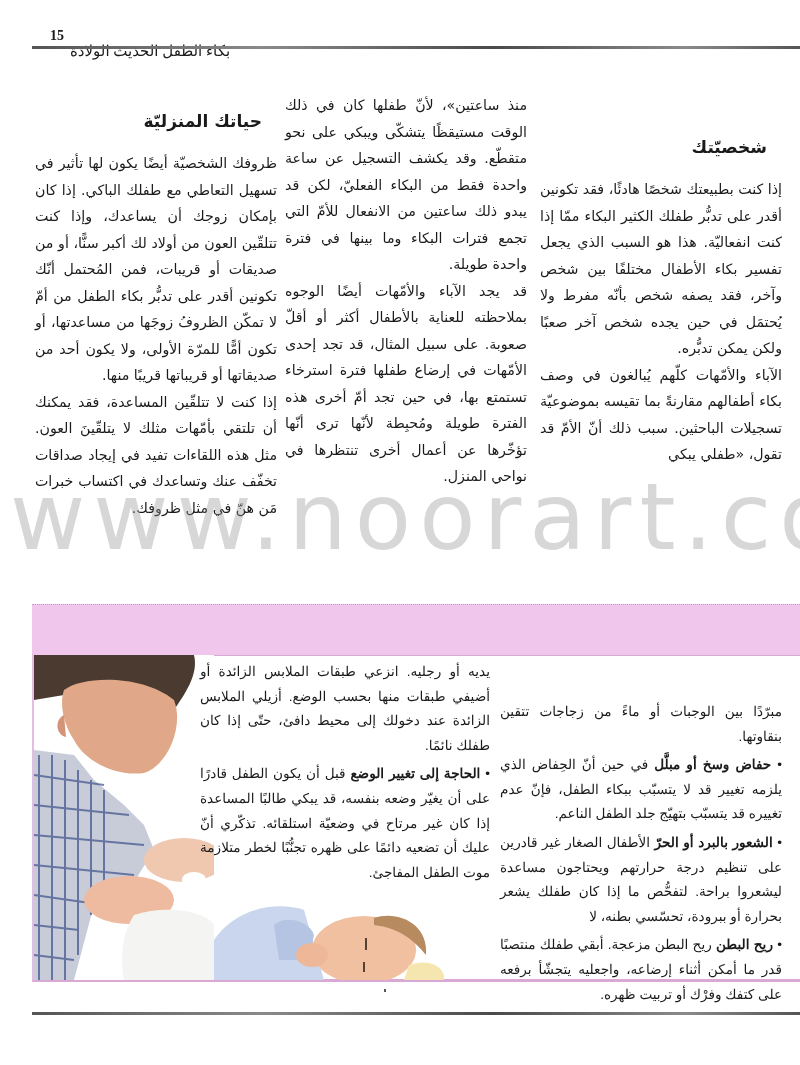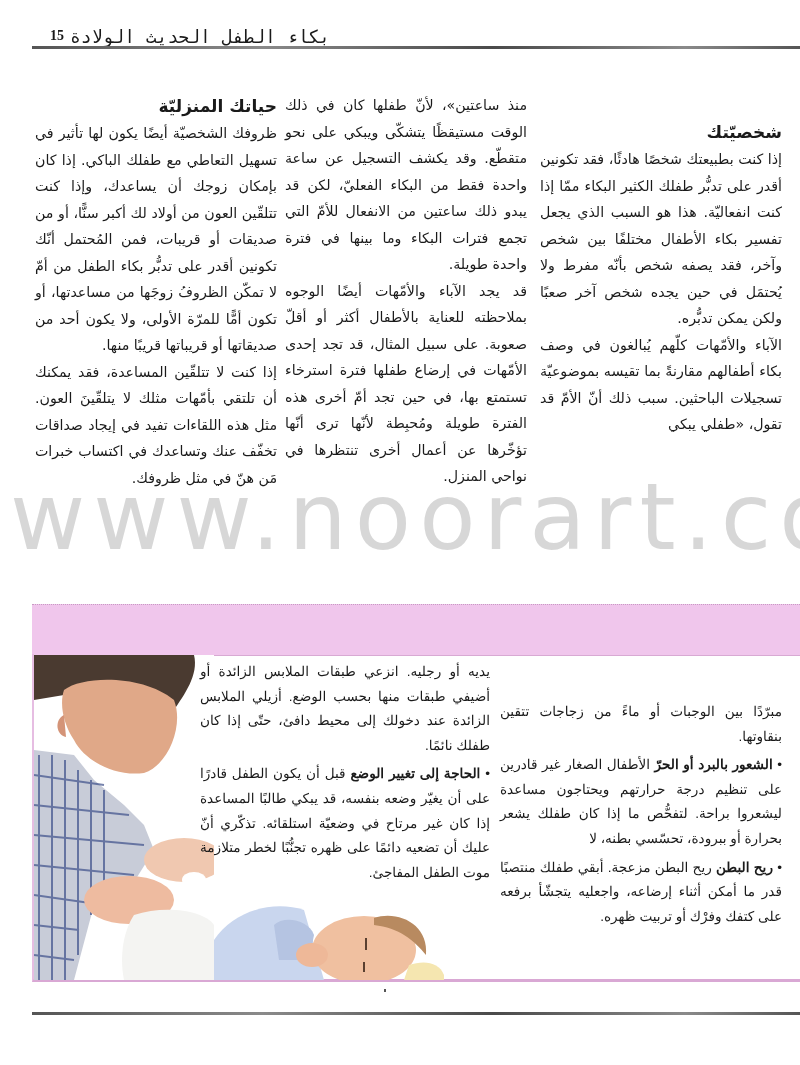--- a/index.html
+++ b/index.html
@@ -10,29 +10,29 @@
   }
   .header-line {
     position: absolute; left: 32px; top: 46px; width: 768px; height: 3px;
     background: linear-gradient(90deg, #555 0%, #8a8a8a 30%, #4a4a4a 60%, #8a8a8a 85%, #555 100%);
   }
   .page-number {
     position: absolute; left: 50px; top: 28px; font-size: 14px; font-weight: bold;
     font-family: "Liberation Serif", serif;
   }
   .running-title {
-    position: absolute; left: 70px; top: 26px; font-size: 18px; direction: rtl;
-    font-family: Liberation Mono, monospace;
+    position: absolute; left: 70px; top: 42px; font-size: 15px; direction: rtl;
+    font-family: Liberation Serif, serif;
   }
   .col {
     position: absolute; direction: rtl; text-align: justify;
     font-family: "DejaVu Sans", sans-serif; font-size: 14.2px; line-height: 26.5px;
   }
   .col p { margin: 0; }
-  .col h2 { margin: 0; font-size: 17px; font-weight: bold; line-height: 28px; }
+  .col h2 { margin: 15px; font-size: 17px; font-weight: bold; line-height: 28px; }
   .col1 { left: 540px; top: 92px; width: 242px; }
   .col2 { left: 285px; top: 92px; width: 242px; }
   .col3 { left: 35px; top: 92px; width: 242px; }
   .gap-before-heading { height: 26px; }
 
   .watermark {
     position: absolute; left: 10px; top: 478px; width: 790px; height: 80px;
     font-family: "DejaVu Sans", sans-serif; font-size: 92px; letter-spacing: 8px;
     color: rgba(150,150,150,0.38); white-space: nowrap; line-height: 80px;
     pointer-events: none;
@@ -138,20 +138,21 @@
     <path d="M160,38 C185,30 215,45 212,75 C200,60 185,48 160,45 Z" fill="#b88a60"></path>
     <ellipse cx="98" cy="75" rx="16" ry="12" fill="#eeb898"></ellipse>
     <path d="M195,85 C210,80 225,82 230,95 L230,100 L190,100 Z" fill="#f5e6b0"></path>
     <line x1="152" y1="58" x2="152" y2="70" stroke="#5a4030" stroke-width="2"></line>
     <line x1="150" y1="82" x2="150" y2="92" stroke="#5a4030" stroke-width="2"></line>
   </svg>
 </div>
 
 <div class="bcol bcol1">
   <p>مبرّدًا بين الوجبات أو ماءً من زجاجات تتقين بنقاوتها.</p>
+  <p><span>•</span> <b>حفاض وسخ أو مبلَّل</b><span> في حين أنّ الحِفاض الذي يلزمه تغيير قد لا يتسبّب ببكاء الطفل، فإنّ عدم تغييره قد يتسبّب بتهيّج جلد الطفل الناعم.</span></p>
   <p><span>•</span> <b>الشعور بالبرد أو الحرّ</b><span> الأطفال الصغار غير قادرين على تنظيم درجة حرارتهم ويحتاجون مساعدة ليشعروا براحة. لتفحُّص ما إذا كان طفلك يشعر بحرارة أو ببرودة، تحسّسي بطنه، لا</span></p>
   <p><span>•</span> <b>ريح البطن</b><span> ريح البطن مزعجة. أبقي طفلك منتصبًا قدر ما أمكن أثناء إرضاعه، واجعليه يتجشّأ برفعه على كتفك وفرْك أو تربيت ظهره.</span></p>
 </div>
 
 <div class="bcol bcol2">
   <p>يديه أو رجليه. انزعي طبقات الملابس الزائدة أو أضيفي طبقات منها بحسب الوضع. أزيلي الملابس الزائدة عند دخولك إلى محيط دافئ، حتّى إذا كان طفلك نائمًا.</p>
   <p><span>•</span> <b>الحاجة إلى تغيير الوضع</b><span> قبل أن يكون الطفل قادرًا على أن يغيّر وضعه بنفسه، قد يبكي طالبًا المساعدة إذا كان غير مرتاح في وضعيّة استلقائه. تذكّري أنّ عليك أن تضعيه دائمًا على ظهره تجنُّبًا لخطر متلازمة موت الطفل المفاجئ.</span></p>
 </div>
 
 <div class="bottom-dot"></div>

